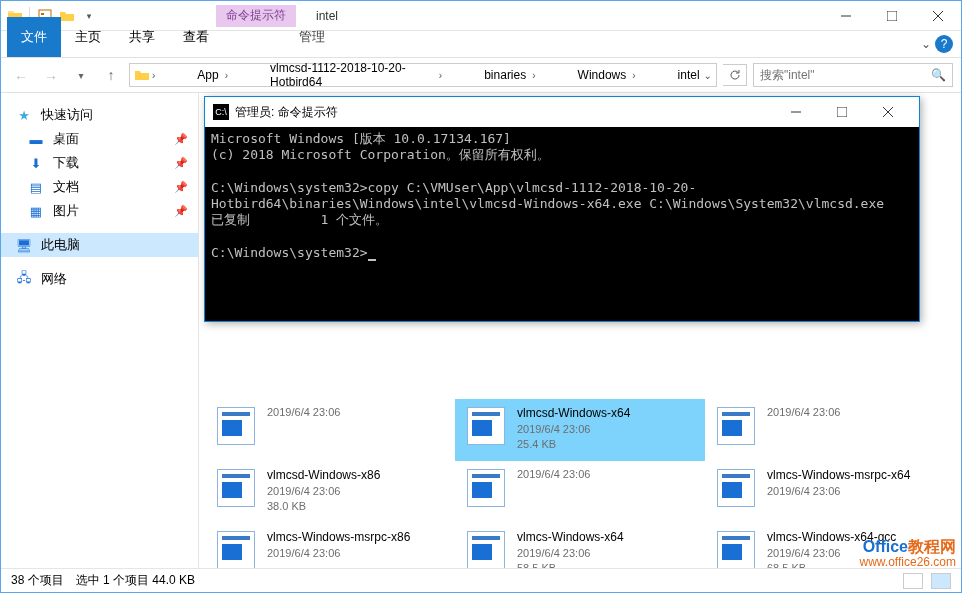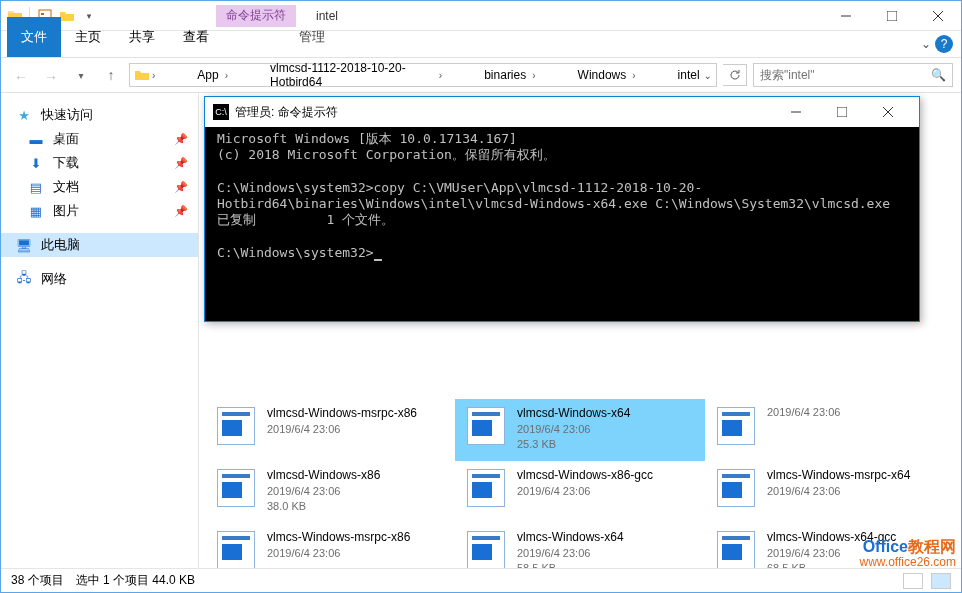--- a/index.html
+++ b/index.html
@@ -53,21 +53,21 @@
 .status { height:24px; border-top:1px solid #e5e5e5; display:flex; align-items:center; padding:0 10px; font-size:12px; gap:12px;}
 .status-right { margin-left:auto; display:flex; align-items:center; gap:8px;}
 .view-btn { width:20px; height:16px; border:1px solid #ccc;}
 
 .cmd { position:absolute; left:204px; top:96px; width:716px; height:226px; border:1px solid #0a84d8; background:#000; display:flex; flex-direction:column; box-shadow:2px 2px 8px rgba(0,0,0,.3);}
 .cmd-title { height:30px; background:#fff; display:flex; align-items:center; padding:0 8px; font-size:12px;}
 .cmd-ico { width:16px; height:16px; background:#000; color:#fff; font-size:9px; display:flex; align-items:center; justify-content:center; margin-right:6px;}
 .cmd-controls { margin-left:auto; display:flex;}
 .cmd-btn { width:46px; height:30px; display:flex; align-items:center; justify-content:center;}
 .cmd-btn.cls { background:#fff;}
-.cmd-body { flex:1; background:#000; color:#c0c0c0; font-family:"NSimSun","Consolas",monospace; font-size:13px; padding:4px 0; white-space:pre-wrap; line-height:1.25; overflow:auto;margin-left:12px;}
+.cmd-body { flex:1; background:#000; color:#c0c0c0; font-family:"NSimSun","Consolas",monospace; font-size:13px; padding:4px 6px; white-space:pre-wrap; line-height:1.25; overflow:auto;}
 .cursor { display:inline-block; width:8px; height:2px; background:#c0c0c0; vertical-align:bottom;}
 
 .wm { position:absolute; right:6px; bottom:24px; font-size:12px; text-align:right; line-height:1.1;}
 .wm1 { color:#e56a1b; font-weight:bold; font-size:16px;}
 .wm1 b { color:#1a6fd4;}
 .wm2 { color:#e56a1b;}
 
 .svg-ico { width:16px; height:16px;}
 </style>
 </head>
@@ -211,32 +211,31 @@
       </div>
     </div>
 
     <div class="content">
       <div class="files" id="files">
           <div class="file-item">
             <div class="file-ico">
               <div class="file-thumb"></div>
             </div>
             <div class="file-meta">
-              <div class="file-name">vlmcsd-Windows-msrpc-x86</div>
               <div class="file-date">2019/6/4 23:06</div>
             </div>
           </div>
           <div class="file-item selected">
             <div class="file-ico">
               <div class="file-thumb"></div>
             </div>
             <div class="file-meta">
               <div class="file-name">vlmcsd-Windows-x64</div>
               <div class="file-date">2019/6/4 23:06</div>
-              <div class="file-size">25.3 KB</div>
+              <div class="file-size">25.4 KB</div>
             </div>
           </div>
           <div class="file-item">
             <div class="file-ico">
               <div class="file-thumb"></div>
             </div>
             <div class="file-meta">
               <div class="file-date">2019/6/4 23:06</div>
             </div>
           </div>
@@ -248,21 +247,20 @@
               <div class="file-name">vlmcsd-Windows-x86</div>
               <div class="file-date">2019/6/4 23:06</div>
               <div class="file-size">38.0 KB</div>
             </div>
           </div>
           <div class="file-item">
             <div class="file-ico">
               <div class="file-thumb"></div>
             </div>
             <div class="file-meta">
-              <div class="file-name">vlmcsd-Windows-x86-gcc</div>
               <div class="file-date">2019/6/4 23:06</div>
             </div>
           </div>
           <div class="file-item">
             <div class="file-ico">
               <div class="file-thumb"></div>
             </div>
             <div class="file-meta">
               <div class="file-name">vlmcs-Windows-msrpc-x64</div>
               <div class="file-date">2019/6/4 23:06</div>

